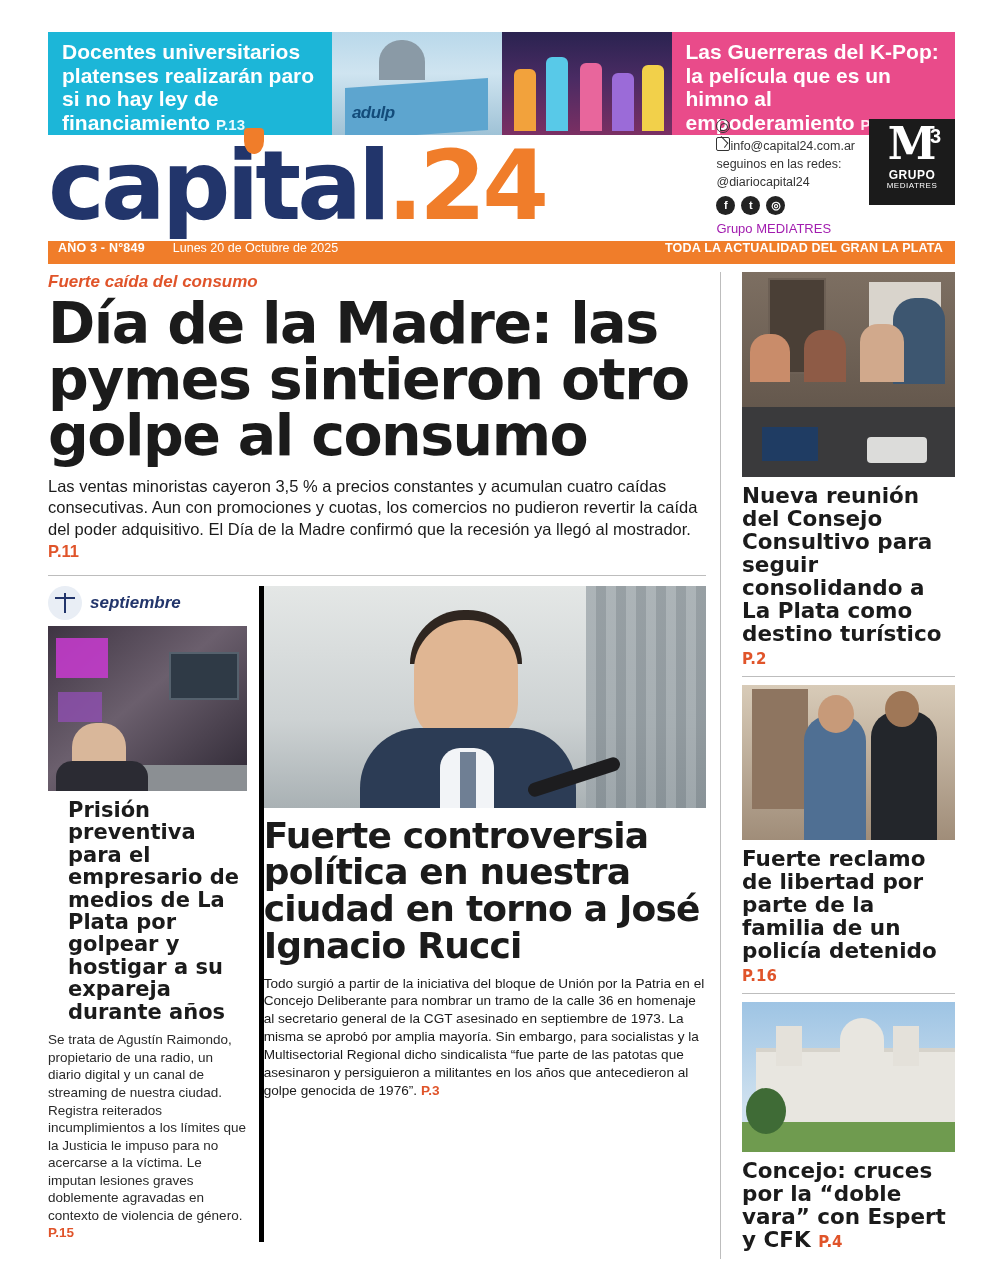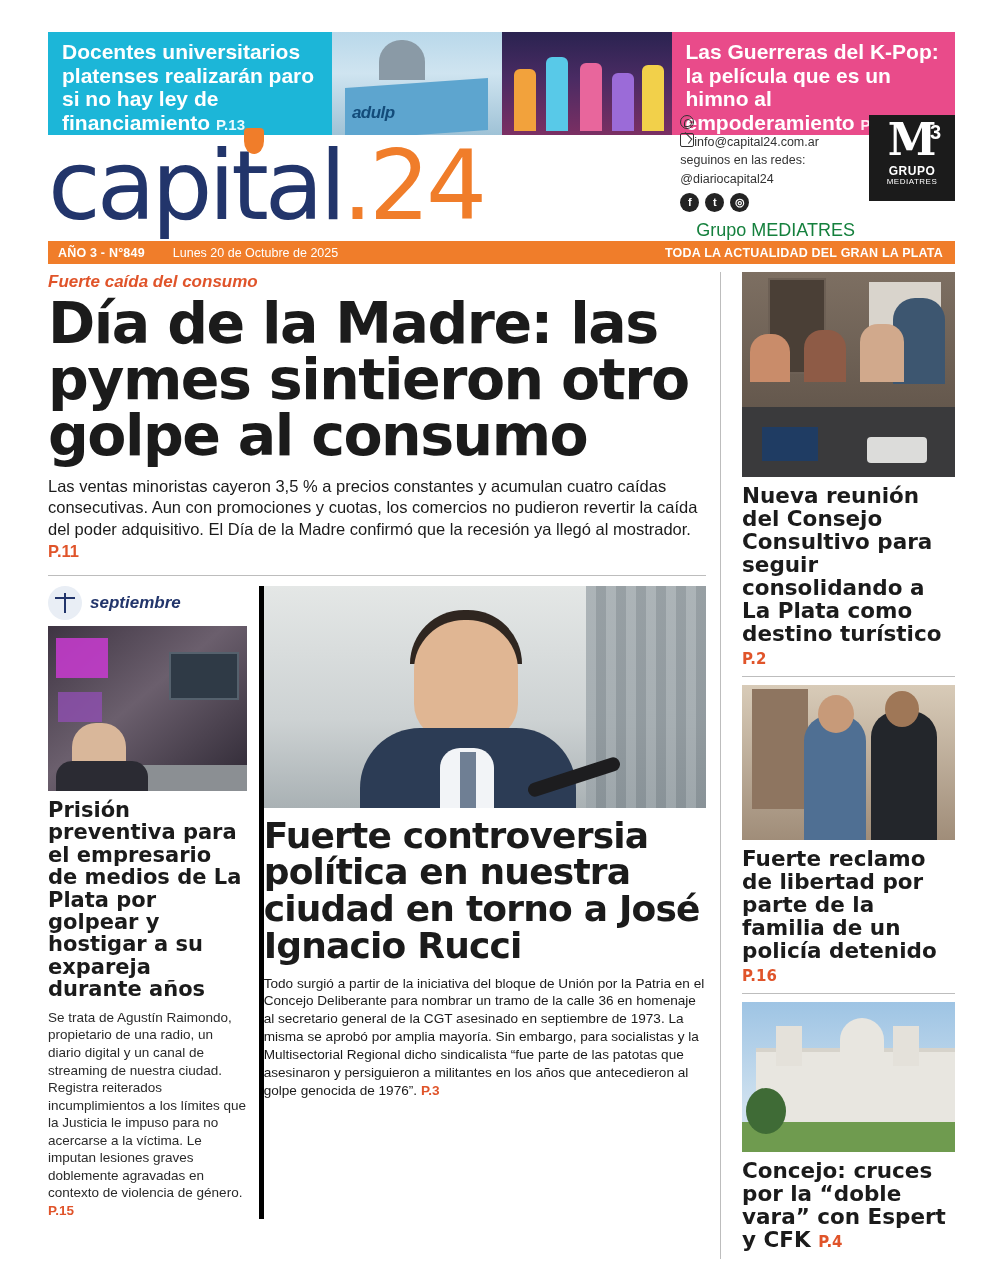--- a/index.html
+++ b/index.html
@@ -51,49 +51,49 @@
   .kfig { position:absolute; bottom:4px; width:22px; border-radius:6px 6px 0 0; }
   .kfig.a { left:12px; height:62px; background:#f2a23c; }
   .kfig.b { left:44px; height:74px; background:#58c9e8; }
   .kfig.c { left:78px; height:68px; background:#e8669c; }
   .kfig.d { left:110px; height:58px; background:#9b6bd8; }
   .kfig.e { left:140px; height:66px; background:#f2d04a; }
 
   
   .masthead { display:flex; align-items:center; padding: 4px 48px 0 48px; height: 130px; }
   .logo {
-    font-size: 96px; line-height: 1; font-weight: normal; letter-spacing: -4px;
+    font-size: 96px; line-height: 1; font-weight: bold; letter-spacing: -4px;
     font-family: "DejaVu Sans", sans-serif;
     color: #22356b; position: relative; white-space: nowrap; margin-top: 20px;
   }
   .logo .dot24 { color: #f07d2a; }
   .logo .tittle {
     position:absolute; left:196px; top:-10px; width:20px; height:26px;
     background:#f07d2a; border-radius: 4px 4px 50% 50%;
   }
   .mast-right { margin-left:auto; display:flex; align-items:flex-start; gap:14px; padding-top:6px; }
   .contact { font-size: 12.5px; color:#333; line-height:1.45; text-align:left; }
   .contact .row { display:flex; align-items:flex-start; gap:0; }
   .ic { display:inline-block; width:14px; height:14px; flex:none; }
   .ic.wa { border:1.4px solid #333; border-radius:50%; position:relative; }
   .ic.wa:after{content:""; position:absolute; left:3px; top:3px; width:6px;height:6px;border:1.4px solid #333;border-radius:50% 50% 50% 0;}
   .ic.mail { border:1.4px solid #333; border-radius:2px; position:relative; }
   .ic.mail:after{content:""; position:absolute; left:1px; top:1px; width:9px;height:5px;border-top:1.4px solid #333;border-right:1.4px solid #333; transform:rotate(45deg) skew(8deg);}
   .socials { display:flex; gap:6px; margin-top:5px; }
   .soc { width:19px; height:19px; border-radius:50%; background:#232323; color:#fff;
          font-size:11px; line-height:19px; text-align:center; font-weight:bold;}
-  .grupo { font-size:18px; color:#15803d; margin-top:5px;margin-left:16px; }
+  .grupo { font-size:13px; color:#a21caf; margin-top:5px; }
   .m3 { width:86px; height:86px; background:#1b1b1b; color:#fff; text-align:center; position:relative; }
   .m3 .m { font-size:44px; font-weight:bold; line-height:50px; font-family:"DejaVu Serif",serif; }
   .m3 .three { position:absolute; right:14px; top:6px; font-size:20px; font-weight:bold; }
   .m3 .g1 { font-size:12px; font-weight:bold; letter-spacing:0.5px; line-height:12px;text-align:center;}
   .m3 .g2 { font-size:8px; letter-spacing:0.5px; }
 
   
-  .strip { display:flex; align-items:center; height:23px; margin:2px 48px 0 48px; background:#f07d2a; color:#fff; }
+  .strip { display:flex; align-items:flex-start; height:23px; margin:2px 48px 0 48px; background:#f07d2a; color:#fff; }
   .strip .s1 { font-size:12.5px; font-weight:bold; padding-left:10px; letter-spacing:0.2px; }
   .strip .s2 { font-size:12.5px; padding-left:28px; }
   .strip .s3 { margin-left:auto; font-size:12.5px; font-weight:bold; padding-right:12px; letter-spacing:0.2px; }
 
   
   .content { display:flex; padding: 8px 48px 0 48px; gap:0; }
   .col-main { width: 672px; padding-right: 14px; }
   .col-right { width: 235px; border-left:1px solid #bdbdbd; padding-left:21px; }
 
   .kicker { color:#e0542a; font-style:italic; font-weight:bold; font-size:17px; margin-bottom:2px; }
@@ -119,21 +119,21 @@
 
   .photo { width:100%; background:#b9c3cb; position:relative; overflow:hidden; }
   .ph-radio { height:165px; background:linear-gradient(140deg,#3e3442 0%,#6b5f6d 45%,#2d2733 100%); }
   .ph-radio .screen { position:absolute; left:8px; top:12px; width:52px; height:40px; background:#c93bd1; opacity:.85;}
   .ph-radio .screen2 { position:absolute; left:10px; top:66px; width:44px; height:30px; background:#8f4fb0; opacity:.8;}
   .ph-radio .face { position:absolute; left:24px; bottom:6px; width:54px; height:62px; background:#d9b79a; border-radius:24px 24px 14px 14px;}
   .ph-radio .body { position:absolute; left:8px; bottom:0; width:92px; height:30px; background:#2b2b33; border-radius:16px 16px 0 0;}
   .ph-radio .mon { position:absolute; right:8px; top:26px; width:70px; height:48px; background:#2f3a46; border:2px solid #55616d;}
   .ph-radio .desk { position:absolute; right:0; bottom:0; width:110px; height:26px; background:#8b8f93;}
 
-  .jt { font-weight:bold; font-size:21px; line-height:1.07; color:#1b1b1b; margin-top:8px; font-family:"DejaVu Sans",sans-serif;}
+  .jt { font-weight:bold; font-size:21px; line-height:1.07; color:#1b1b1b; margin-top:8px; font-family:"DejaVu Sans",sans-serif;margin-left:20px;}
   .jb { font-size:13.5px; line-height:1.3; color:#2a2a2a; margin-top:8px; }
   .jb .pg { color:#e0542a; font-weight:bold; }
 
   .ph-court { height:222px; background:linear-gradient(160deg,#cfd6db 0%,#aeb8c0 50%,#7d8891 100%); position:relative; overflow:hidden;}
   .ph-court .wall { position:absolute; inset:0; background:linear-gradient(180deg,#e4e7e6 0%,#cdd2d3 60%, #a9b1b4 100%); }
   .ph-court .curtain{ position:absolute; right:0; top:0; width:120px; height:100%; background:repeating-linear-gradient(90deg,#9aa3a8 0 10px,#7e888e 10px 20px); opacity:.75;}
   .ph-court .head { position:absolute; left:150px; top:34px; width:104px; height:120px; background:#e0b693; border-radius:50px 50px 36px 36px;}
   .ph-court .hair { position:absolute; left:146px; top:24px; width:112px; height:54px; background:#2f2620; border-radius:56px 56px 0 0;}
   .ph-court .suit { position:absolute; left:96px; bottom:0; width:216px; height:80px; background:#2c3c55; border-radius:60px 60px 0 0;}
   .ph-court .shirt{ position:absolute; left:176px; bottom:0; width:54px; height:60px; background:#f2f4f7; border-radius:20px 20px 0 0;}

